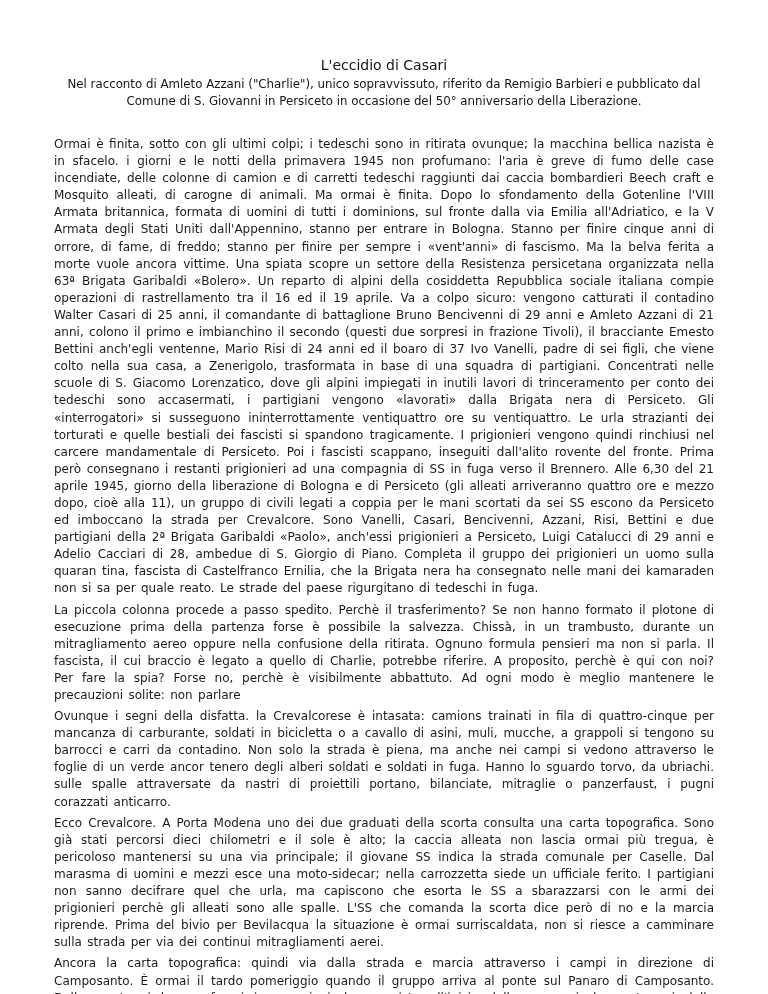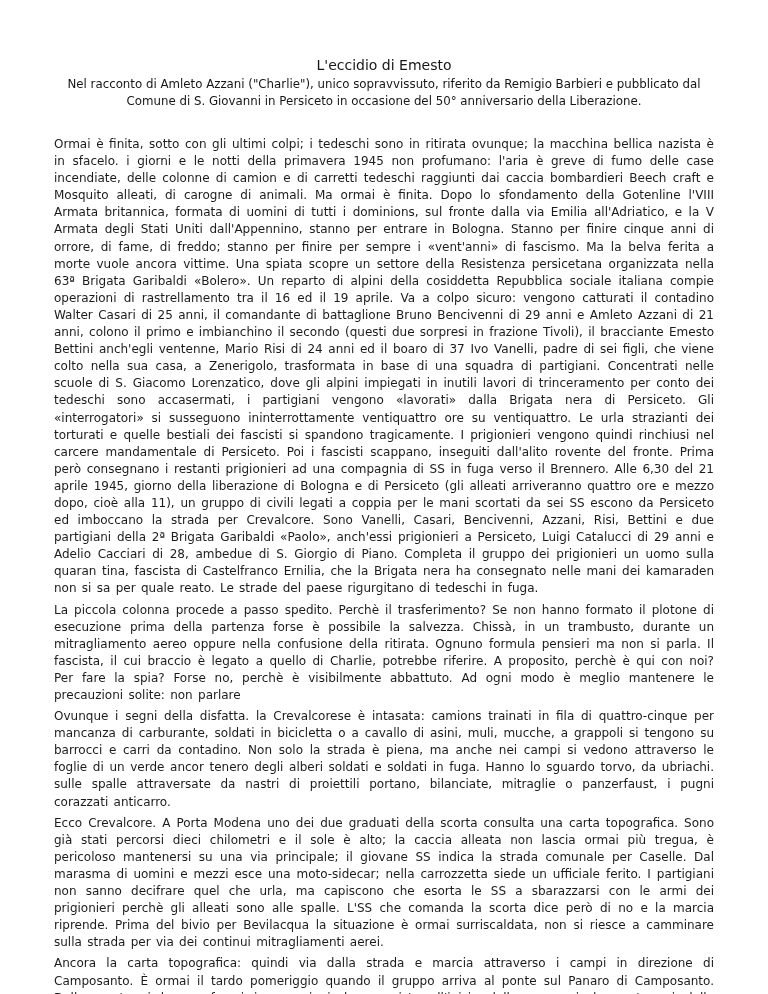--- a/index.html
+++ b/index.html
@@ -43,21 +43,21 @@
     font-size: 12px;
     line-height: 17.1px;
     word-spacing: 1.5px;
     color: #1c1c1c;
   }
 </style>
 </head>
 <body>
 
 <div class="page">
-  <h1 class="doc-title">L'eccidio di Emesto</h1>
+  <h1 class="doc-title">L'eccidio di Casari</h1>
   <div class="doc-subtitle">Nel racconto di Amleto Azzani ("Charlie"), unico sopravvissuto, riferito da Remigio Barbieri e pubblicato dal Comune di S. Giovanni in Persiceto in occasione del 50° anniversario della Liberazione.</div>
 
   <div class="doc-body">
     <p>Ormai è finita, sotto con gli ultimi colpi; i tedeschi sono in ritirata ovunque;  la macchina bellica nazista è in sfacelo. i giorni e le notti della primavera 1945 non profumano: l'aria è greve di fumo delle case incendiate, delle colonne di camion e di carretti tedeschi raggiunti dai caccia bombardieri Beech craft e Mosquito alleati, di carogne di animali. Ma ormai è finita. Dopo lo sfondamento della Gotenline l'VIII Armata britannica, formata di uomini di tutti i dominions,  sul fronte dalla via Emilia all'Adriatico, e la V Armata degli Stati Uniti dall'Appennino, stanno per entrare in Bologna. Stanno per finire cinque anni di orrore,  di fame, di freddo; stanno per finire per sempre i «vent'anni» di fascismo. Ma  la belva ferita a morte vuole ancora vittime. Una spiata scopre un settore della Resistenza persicetana organizzata nella 63ª  Brigata Garibaldi «Bolero». Un reparto di alpini della cosiddetta Repubblica sociale italiana compie operazioni di rastrellamento tra il 16 ed il 19 aprile. Va a colpo sicuro: vengono catturati il contadino Walter Casari di 25 anni, il  comandante di battaglione Bruno Bencivenni di 29 anni e Amleto Azzani di  21 anni, colono il primo e imbianchino il secondo (questi due sorpresi in frazione Tivoli), il bracciante Emesto Bettini anch'egli ventenne, Mario Risi di 24 anni  ed il boaro di 37 Ivo Vanelli, padre di sei figli, che viene colto nella sua casa,  a Zenerigolo, trasformata in base di una squadra di partigiani. Concentrati nelle  scuole di S. Giacomo Lorenzatico, dove gli alpini impiegati in inutili lavori di trinceramento per conto dei tedeschi sono accasermati, i partigiani vengono  «lavorati» dalla Brigata nera di Persiceto.  Gli «interrogatori» si susseguono ininterrottamente ventiquattro ore su ventiquattro. Le urla strazianti dei torturati e quelle bestiali dei fascisti si spandono tragicamente. I prigionieri vengono quindi rinchiusi nel carcere mandamentale di Persiceto. Poi i fascisti scappano, inseguiti dall'alito rovente del fronte. Prima però  consegnano i restanti prigionieri ad una compagnia di SS in fuga verso il Brennero. Alle 6,30 del 21 aprile 1945, giorno della liberazione di Bologna e di Persiceto (gli alleati arriveranno quattro ore e mezzo dopo, cioè alla 11), un gruppo  di civili legati a coppia per le mani scortati da sei SS escono da Persiceto ed  imboccano la strada per Crevalcore. Sono Vanelli, Casari, Bencivenni, Azzani,  Risi, Bettini e due partigiani della 2ª Brigata Garibaldi «Paolo», anch'essi prigionieri a Persiceto, Luigi Catalucci di 29 anni e Adelio Cacciari di 28, ambedue di S. Giorgio di Piano. Completa il gruppo dei prigionieri un uomo sulla  quaran tina, fascista di Castelfranco Ernilia, che la Brigata nera ha consegnato nelle  mani dei  kamaraden non si sa per quale reato. Le strade del paese rigurgitano  di tedeschi in fuga.</p>
     <p>La piccola colonna procede a passo spedito.  Perchè il trasferimento?  Se non hanno formato il plotone di esecuzione prima della partenza forse è possibile la salvezza. Chissà, in un trambusto, durante un mitragliamento aereo oppure nella confusione della ritirata. Ognuno formula pensieri ma non si parla. Il fascista, il cui braccio è legato a quello di Charlie, potrebbe riferire. A proposito, perchè è qui con noi? Per fare la spia? Forse no, perchè è visibilmente abbattuto. Ad ogni modo è meglio mantenere le precauzioni solite: non parlare</p>
     <p>Ovunque i segni della disfatta. la Crevalcorese è intasata: camions trainati in fila di quattro-cinque per mancanza di carburante, soldati in bicicletta o a cavallo di asini, muli, mucche, a grappoli si tengono su barrocci e carri da contadino. Non solo la strada è piena, ma anche nei campi si vedono attraverso le foglie di un verde ancor tenero degli alberi soldati e soldati in fuga. Hanno lo sguardo torvo, da ubriachi. sulle spalle attraversate da nastri di proiettili portano, bilanciate, mitraglie o panzerfaust, i pugni corazzati anticarro.</p>
     <p>Ecco Crevalcore. A Porta Modena uno dei due graduati della scorta consulta una carta topografica. Sono già stati percorsi dieci chilometri e il sole è alto; la caccia alleata non lascia ormai più tregua, è pericoloso mantenersi su una via principale; il giovane SS indica la strada comunale per Caselle. Dal marasma di uomini e mezzi esce una moto-sidecar; nella carrozzetta siede un ufficiale ferito. I partigiani non sanno decifrare quel che urla, ma capiscono che esorta le SS a sbarazzarsi con le armi dei prigionieri perchè gli alleati sono alle spalle. L'SS che comanda la scorta dice però di no e la marcia riprende. Prima del bivio per  Bevilacqua la situazione è ormai surriscaldata, non si riesce a camminare sulla strada per via dei continui mitragliamenti aerei.</p>
     <p>Ancora la carta topografica: quindi via dalla strada e marcia attraverso i campi in direzione di Camposanto. È ormai il tardo pomeriggio quando il gruppo arriva al ponte sul Panaro di Camposanto. Dalla scorta si levano feroci imprecazioni, hanno visto all'inizio della rampa i due autocarri della compagnia  - partiti da Persiceto un'ora prima - in fiamme con viveri e munizioni. Il grosso delle SS è dall'altra parte del fiume. La marcia piega ora verso la statale del Brennero, lungo i dieci chilometri del bosco Carobbio. All'uscita dalla boscaglia un altro paio</p>
   </div>
 </div>

